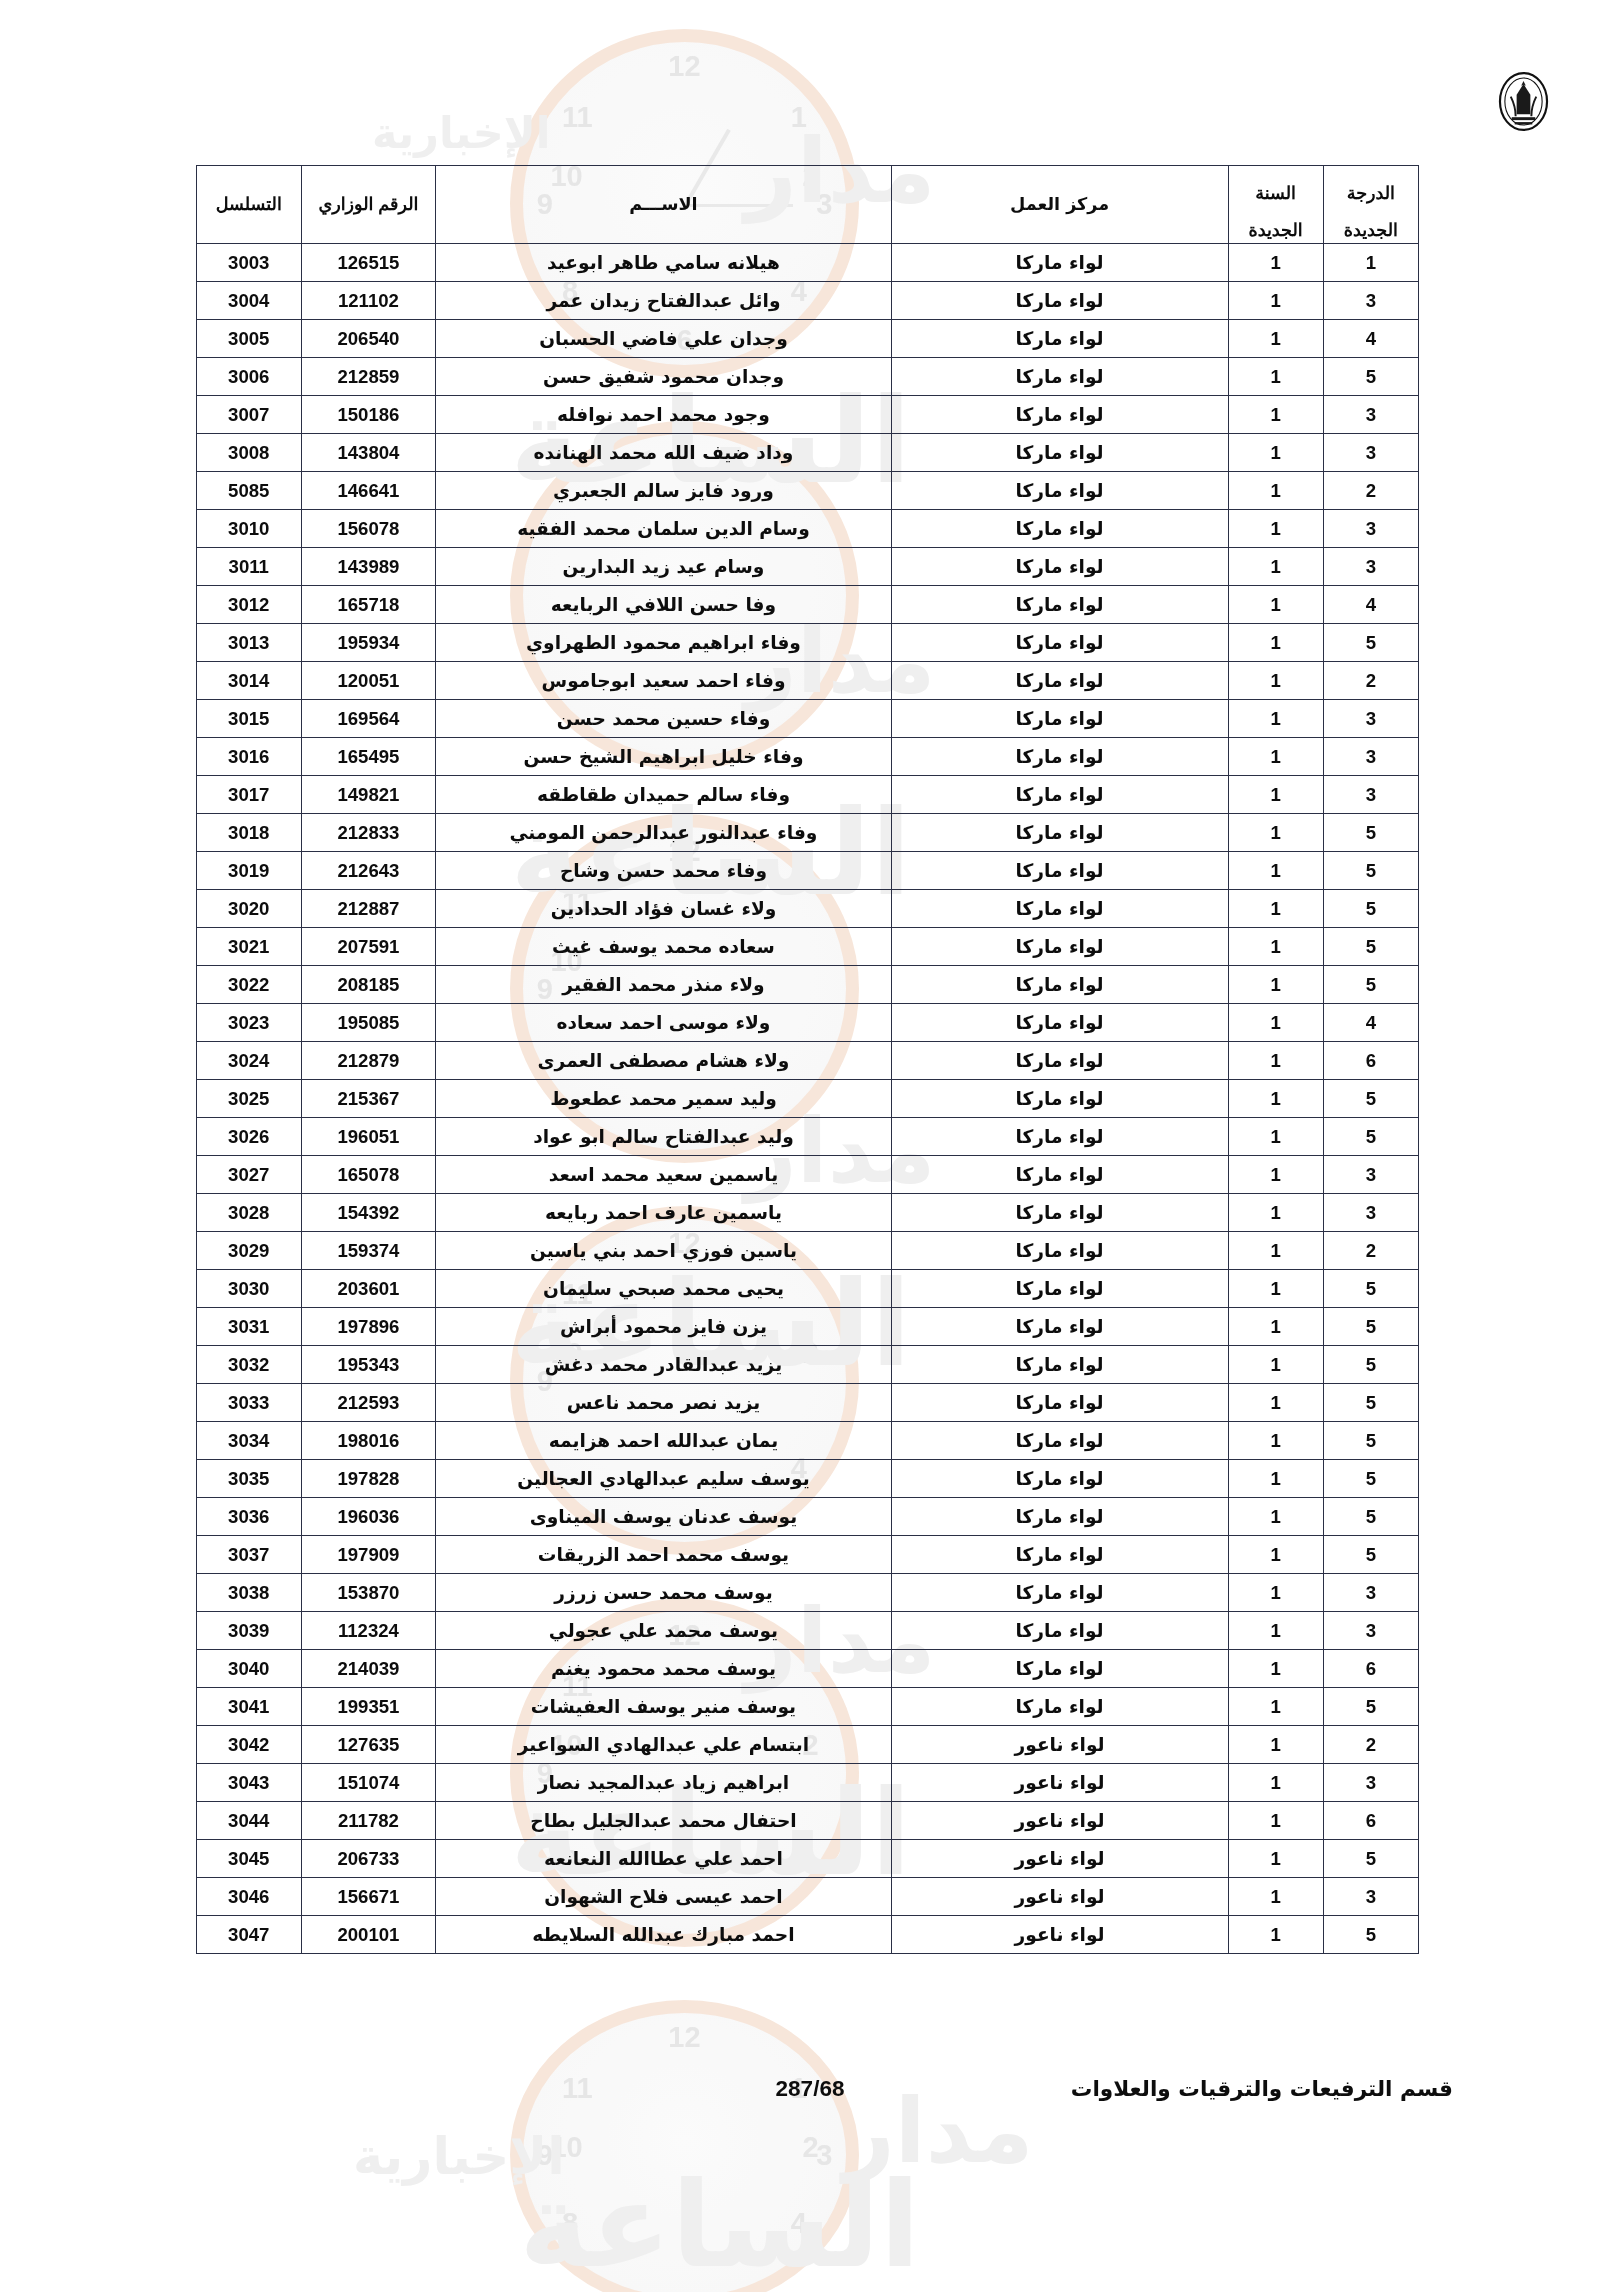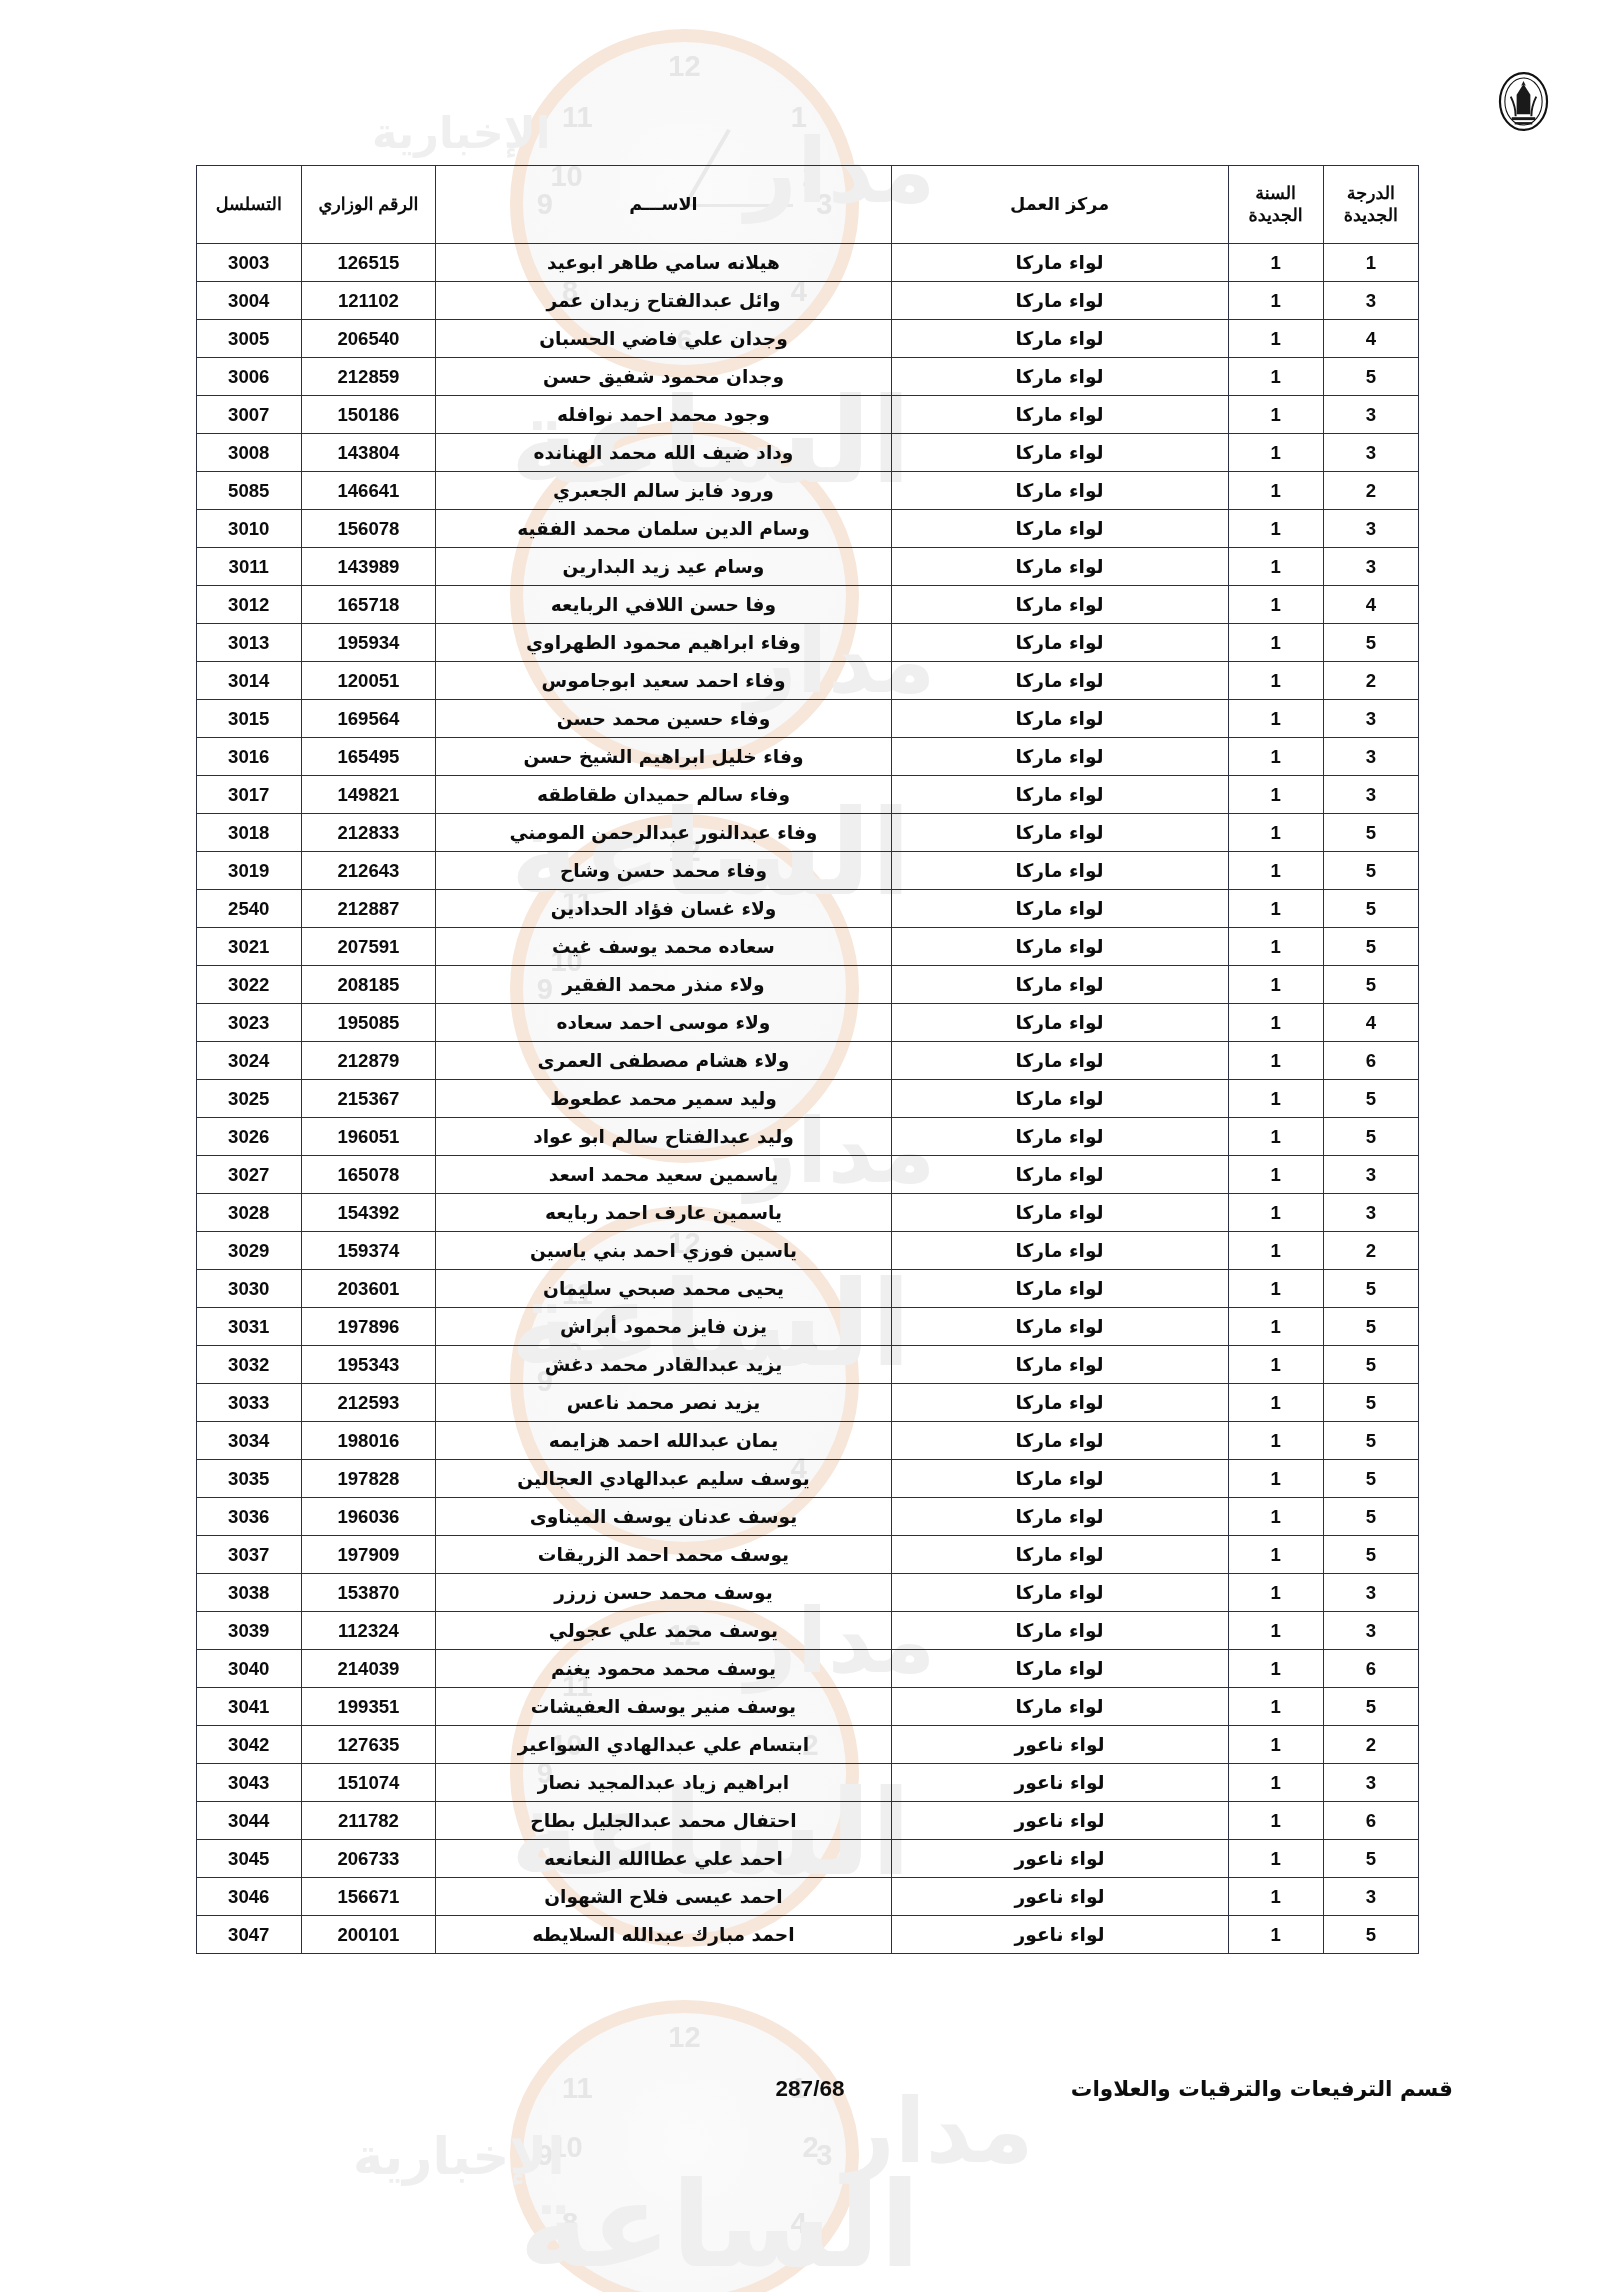--- a/index.html
+++ b/index.html
@@ -120,21 +120,21 @@
   .c-center { width: 290px; }
   .c-year   { width: 82px;  font-family: "Liberation Sans", sans-serif; }
   .c-grade  { width: 82px;  font-family: Liberation Sans, sans-serif; }
 
   td.c-name   { font-size: 19px; }
   td.c-center { font-size: 18.6px; }
   td.c-seq, td.c-minnum { font-size: 19.6px; }
   td.c-year, td.c-grade { font-size: 19.6px; }
 
   
-  .hdr-stack { display: block; line-height: 1.2; }
+  .hdr-stack { display: block; line-height: 1.2; margin-top: 15px; }
 
   
   .doc-footer {
     position: absolute;
     left: 0;
     right: 0;
     top: 2068px;
     height: 59px;
     z-index: 3;
   }
@@ -400,21 +400,21 @@
           <td class="c-name">وفاء محمد حسن وشاح</td>
           <td class="c-minnum">212643</td>
           <td class="c-seq">3019</td>
         </tr>
         <tr>
           <td class="c-grade">5</td>
           <td class="c-year">1</td>
           <td class="c-center">لواء ماركا</td>
           <td class="c-name">ولاء غسان فؤاد الحدادين</td>
           <td class="c-minnum">212887</td>
-          <td class="c-seq">2540</td>
+          <td class="c-seq">3020</td>
         </tr>
         <tr>
           <td class="c-grade">5</td>
           <td class="c-year">1</td>
           <td class="c-center">لواء ماركا</td>
           <td class="c-name">سعاده محمد يوسف غيث</td>
           <td class="c-minnum">207591</td>
           <td class="c-seq">3021</td>
         </tr>
         <tr>

